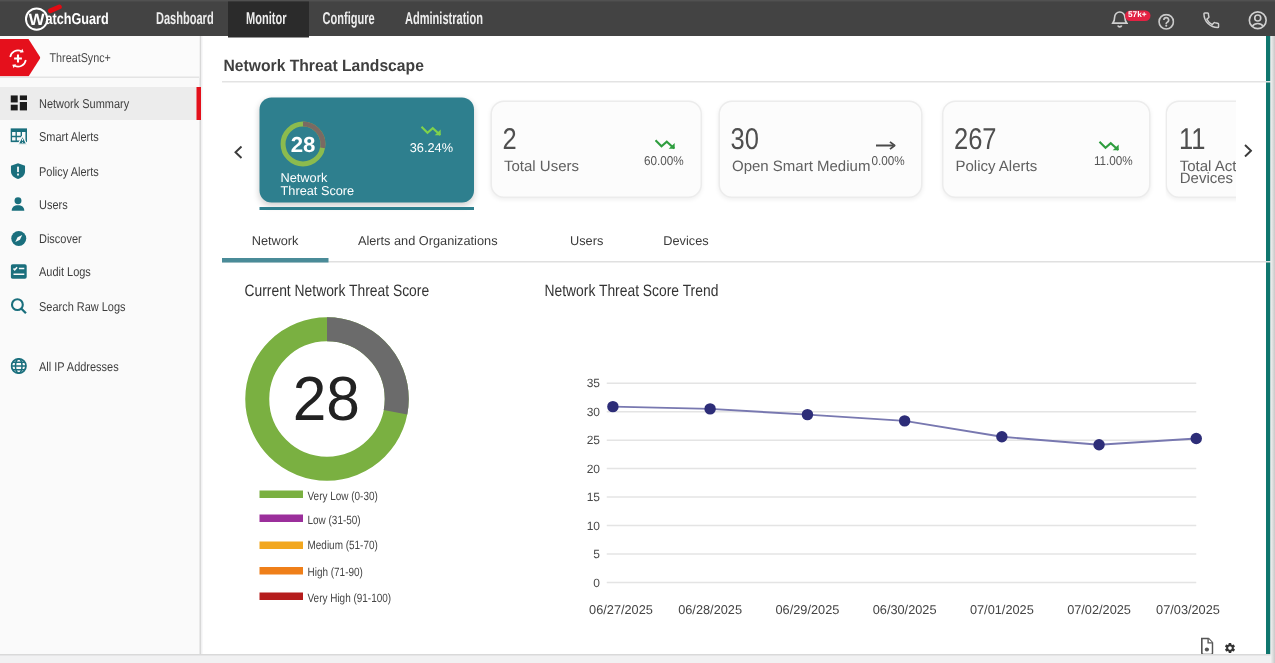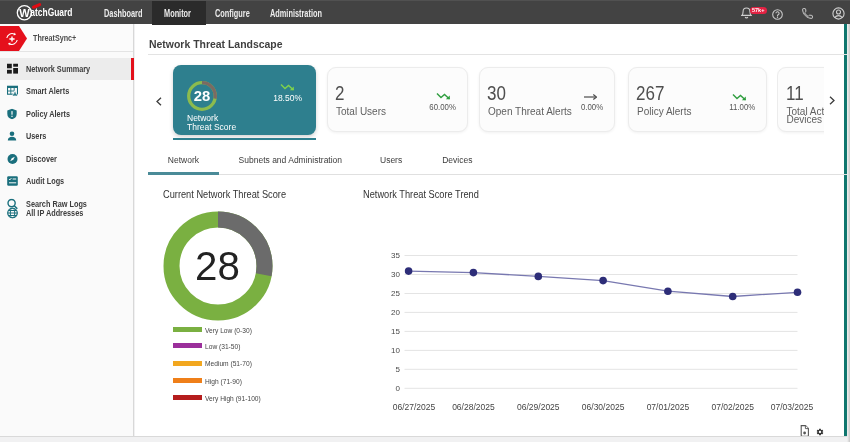--- a/index.html
+++ b/index.html
@@ -4,21 +4,21 @@
 <style>
 * { margin:0; padding:0; box-sizing:border-box; }
 html,body { width:850px; height:442px; overflow:hidden; font-family:"Liberation Sans", sans-serif; background:#f1f1f2; }
 #app { position:absolute; left:0; top:0; width:850px; height:442px; }
 .abs { position:absolute; }
 
 #navbar { position:absolute; left:0; top:0; width:850px; height:24px; background:#434343; border-top:1px solid #515151; }
 .navitem { position:absolute; top:0; height:24px; line-height:24px; color:#ededed; font-size:11.5px; font-weight:700; transform:scaleX(0.64); transform-origin:left center; white-space:nowrap; }
 #nav-active { position:absolute; left:152px; top:0; width:54px; height:24px; background:#2b2b2b; }
 
-#sidebar { position:absolute; left:0; top:24px; width:134px; height:412px; background:#fafafa; border-right:1px solid #d8d8d8;font-weight:bold; }
+#sidebar { position:absolute; left:0; top:24px; width:134px; height:412px; background:#fafafa; border-right:1px solid #d8d8d8; }
 #sidehead { position:absolute; left:0; top:0; width:133px; height:28px; background:#fbfbfb; border-bottom:1px solid #e4e4e4; }
 #pennant { position:absolute; left:0; top:2px; width:27px; height:25px; background:#e5101c; clip-path:polygon(0 0, 19px 0, 27px 12.5px, 19px 25px, 0 25px); }
 #tsname { position:absolute; left:33px; top:8.5px; font-size:8.5px; color:#4a4a4a; transform:scaleX(0.845); transform-origin:left top; white-space:nowrap; }
 .mitem { position:absolute; left:0; width:134px; height:22.5px; }
 .mitem .txt { position:absolute; left:26px; top:50%; transform:translateY(-50%) scaleX(0.86); transform-origin:left center; font-size:8.5px; color:#3d3d3d; white-space:nowrap; }
 .mitem .ico { position:absolute; left:7px; top:50%; transform:translateY(-50%); }
 .sel { background:#ececec; }
 .selbar { position:absolute; right:0px; top:0; width:3px; height:100%; background:#e3101b; }
 
 #main { position:absolute; left:135px; top:24px; width:712px; height:412px; background:#fff; border-right:3px solid #0f766e; }
@@ -63,38 +63,38 @@
     <div id="card1">
       <svg class="abs" style="left:13px; top:15px;" width="32" height="32" viewBox="0 0 32 32">
         <circle cx="16" cy="16" r="13.3" fill="none" stroke="#8cbb4e" stroke-width="3.3"></circle>
         <circle cx="16" cy="16" r="13.3" fill="none" stroke="#7b6a63" stroke-width="3.3" stroke-dasharray="23.4 60.2" transform="rotate(-90 16 16)"></circle>
         <text x="16" y="21.2" text-anchor="middle" font-size="14.5" font-weight="700" fill="#fff" font-family="Liberation Sans" textLength="16.5" lengthAdjust="spacingAndGlyphs">28</text>
       </svg>
       <svg class="abs" style="right:20px; top:18px;" width="16" height="9" viewBox="0 0 16 9">
           <path d="M1 1.5 L5 5.5 L8.5 2.5 L13.5 7" stroke="#7fd24c" stroke-width="1.4" fill="none"></path>
           <path d="M13.8 7.2 L9.8 7.2 L13.8 3.4 Z" fill="#7fd24c"></path>
         </svg>
-      <div class="abs" style="right:14px; top:28px; font-size:8.5px; color:#fff;">18.50%</div>
+      <div class="abs" style="right:14px; top:28px; font-size:8.5px; color:#fff;">36.24%</div>
       <div class="abs" style="left:14px; top:49.5px; font-size:8.5px; color:#fff; line-height:8.6px;">Network<br>Threat Score</div>
     </div>
     <div id="card1line"></div>
 
     <div class="card" id="card2" style="left:191.5px;">
       <div class="num">2</div>
       <div class="lbl">Total Users</div>
       <svg class="abs" style="right:15px; top:24px;" width="16" height="9" viewBox="0 0 16 9">
           <path d="M1 1.5 L5 5.5 L8.5 2.5 L13.5 7" stroke="#2f9e3f" stroke-width="1.4" fill="none"></path>
           <path d="M13.8 7.2 L9.8 7.2 L13.8 3.4 Z" fill="#2f9e3f"></path>
         </svg>
       <div class="pct" style="top:34px;">60.00%</div>
     </div>
 
     <div class="card" id="card3" style="left:343.5px; width:136px;">
       <div class="num">30</div>
-      <div class="lbl">Open Threat Alerts</div>
+      <div class="lbl">Open Smart Medium</div>
       <svg class="abs" style="right:17px; top:26.5px;" width="13" height="6" viewBox="0 0 13 6">
           <path d="M0 3 H11.5" stroke="#4a4a4a" stroke-width="1.2" fill="none"></path>
           <path d="M9.3 0.6 L12.5 3 L9.3 5.4" stroke="#4a4a4a" stroke-width="1.2" fill="none" stroke-linejoin="miter"></path>
         </svg>
       <div class="pct" style="top:34px;">0.00%</div>
     </div>
 
     <div class="card" id="card4" style="left:492.5px; width:139px;">
       <div class="num">267</div>
       <div class="lbl">Policy Alerts</div>
@@ -106,21 +106,21 @@
     </div>
 
     <div style="position:absolute; left:642px; top:40px; width:47px; height:75px; overflow:hidden;text-decoration:underline;">
       <div class="card" style="left:0; top:2.5px;">
         <div class="num">11</div>
         <div class="lbl">Total Active<br>Devices</div>
       </div>
     </div>
 
     <span class="tab" style="left:32.8px;">Network</span>
-    <span class="tab" style="left:103.6px;">Subnets and Administration</span>
+    <span class="tab" style="left:103.6px;">Alerts and Organizations</span>
     <span class="tab" style="left:245px;">Users</span>
     <span class="tab" style="left:307.2px;">Devices</span>
     <div id="tabline"></div>
     <div id="tabsel"></div>
 
     <span class="sect" style="left:27.6px; top:164px;">Current Network Threat Score</span>
     <span class="sect" style="left:228px; top:164px;">Network Threat Score Trend</span>
 
     <svg class="abs" style="left:27.5px; top:186.5px;" width="110" height="110" viewBox="0 0 110 110">
       <circle cx="55" cy="55" r="46.5" fill="none" stroke="#7ab041" stroke-width="16"></circle>
@@ -289,21 +289,21 @@
           </svg>
         <span class="txt">Audit Logs</span>
       </div>
       <div class="mitem" style="top:135px;">
         <svg class="ico" width="11" height="11" viewBox="0 0 11 11">
             <circle cx="4.6" cy="4.6" r="3.6" fill="none" stroke="#1a6f7d" stroke-width="1.4"></circle>
             <line x1="7.3" y1="7.3" x2="10.3" y2="10.3" stroke="#1a6f7d" stroke-width="1.5"></line>
           </svg>
         <span class="txt">Search Raw Logs</span>
       </div>
-      <div class="mitem" style="top:144px;padding-left:12px;">
+      <div class="mitem" style="top:175px;padding-left:12px;">
         <svg class="ico" width="11" height="11" viewBox="0 0 11 11">
             <circle cx="5.5" cy="5.5" r="4.8" fill="none" stroke="#1a6f7d" stroke-width="1.2"></circle>
             <ellipse cx="5.5" cy="5.5" rx="2.2" ry="4.8" fill="none" stroke="#1a6f7d" stroke-width="1"></ellipse>
             <path d="M0.7 5.5 H10.3 M1.4 3 H9.6 M1.4 8 H9.6" stroke="#1a6f7d" stroke-width="1"></path>
           </svg>
         <span class="txt">All IP Addresses</span>
       </div>
     </div>
   </div>
   <div id="botstrip"></div>

